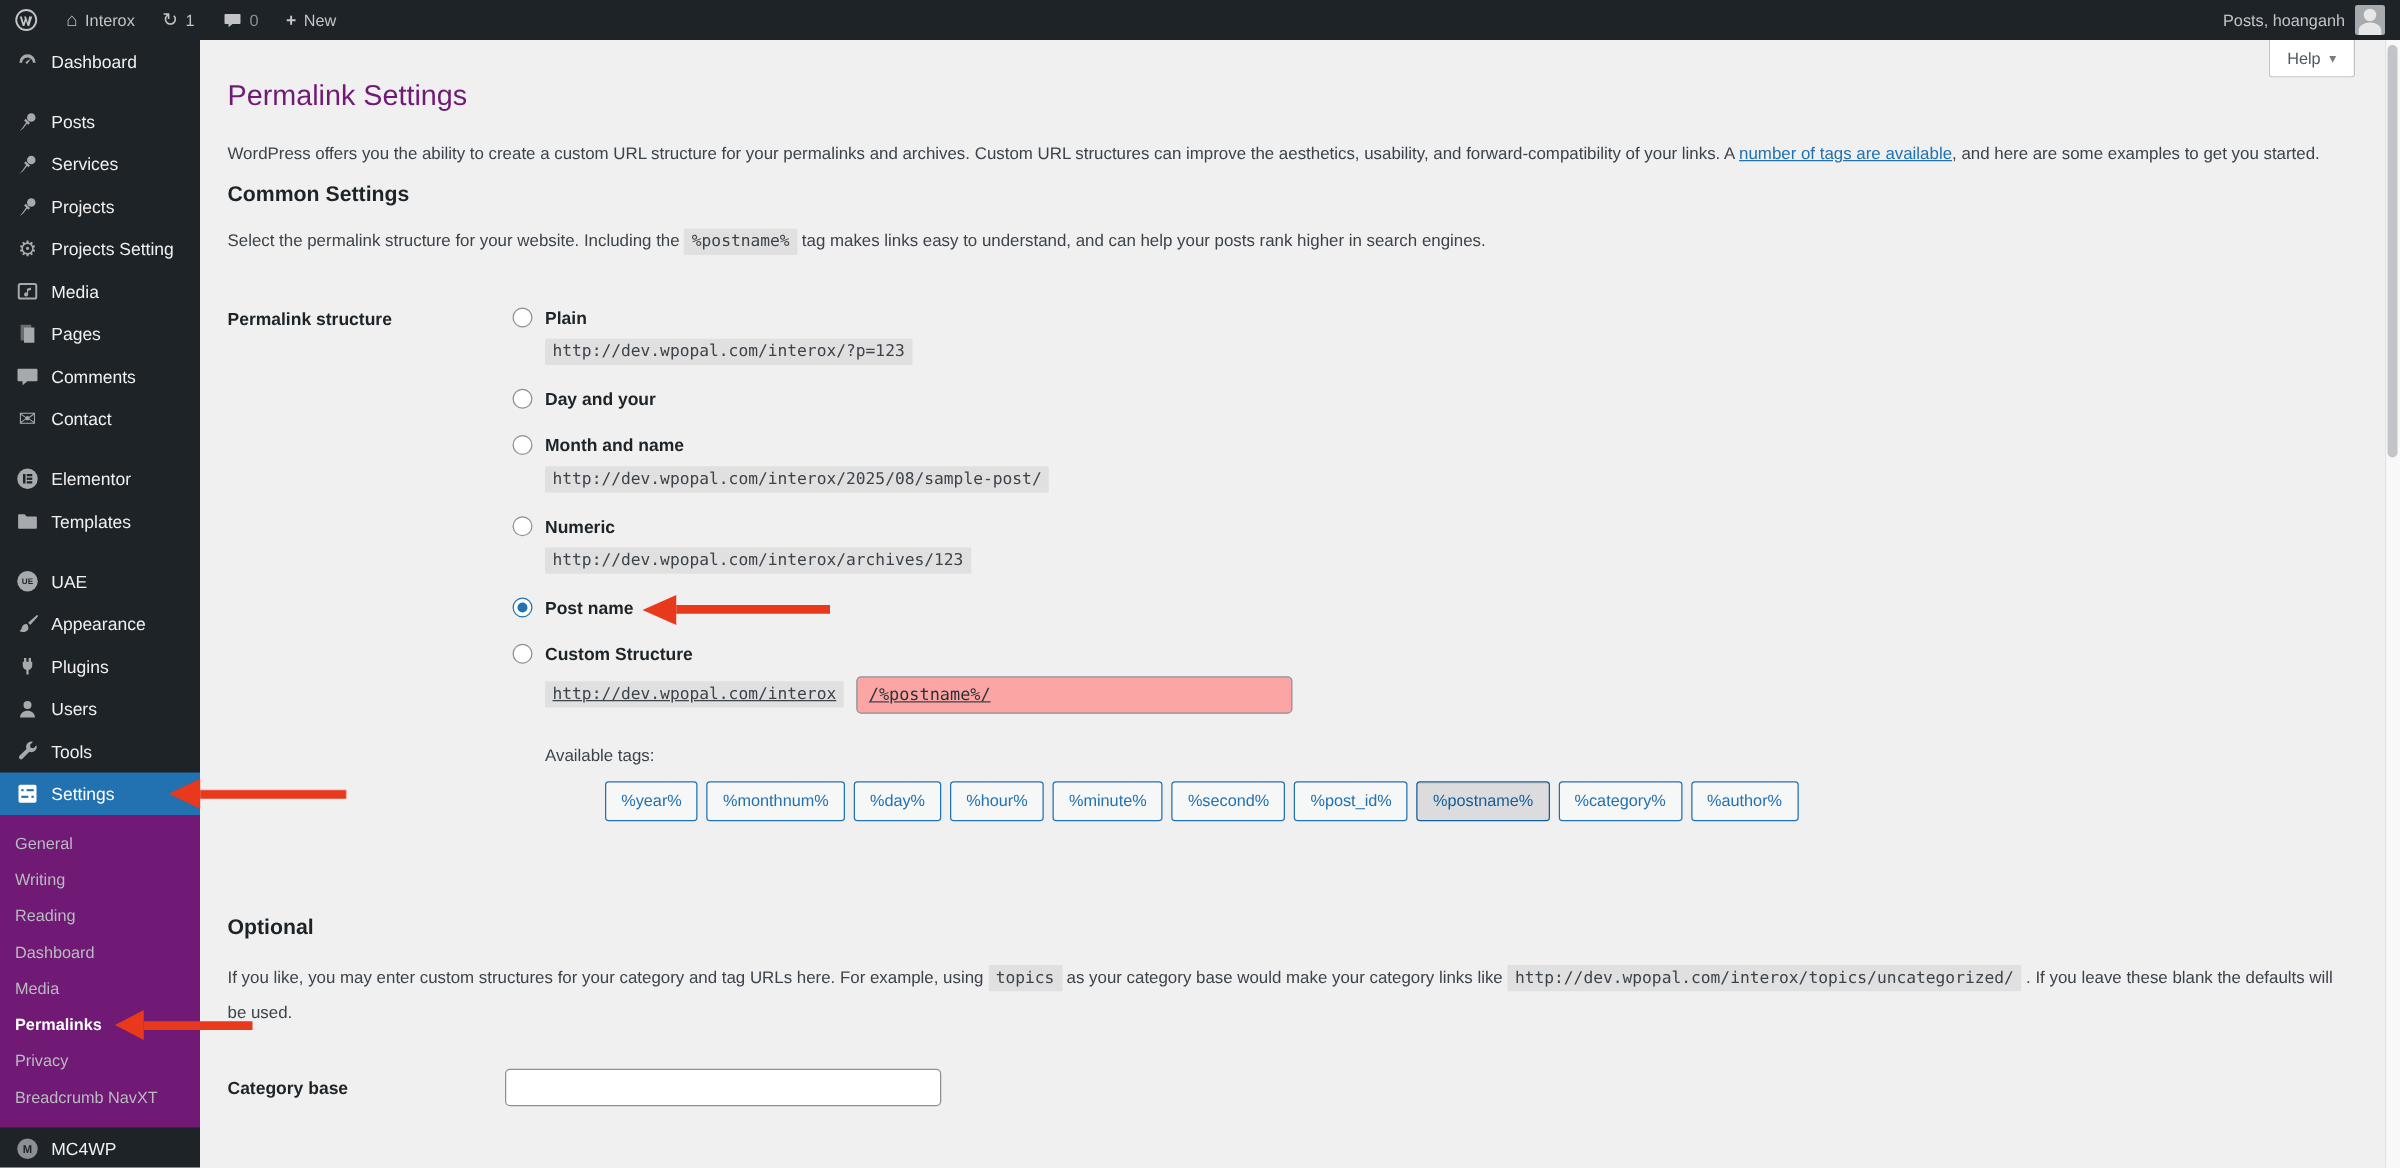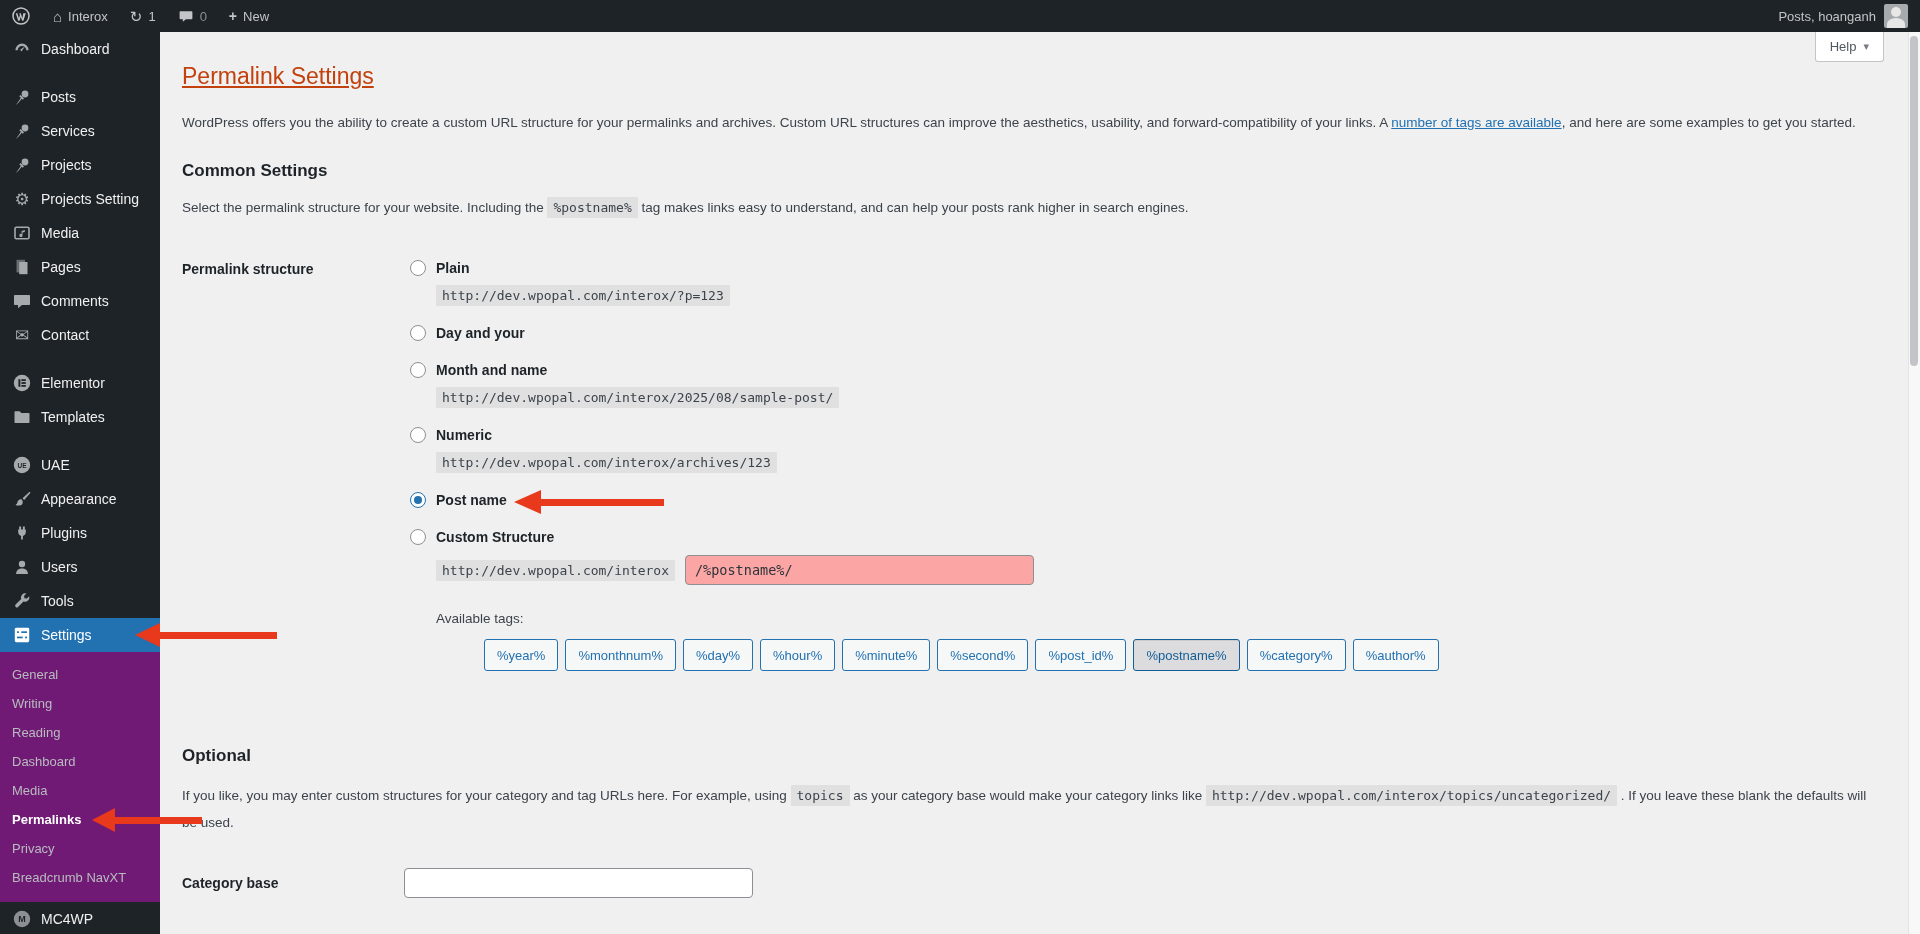--- a/index.html
+++ b/index.html
@@ -41,41 +41,41 @@
   .smi.current { color:#fff; font-weight:700; }
   .mi-footer { margin-top:0; }
 
   
   .content { position:absolute; left:160px; top:32px; width:1760px; padding:22px 45px 0 22px; }
   .help-tab { position:fixed; top:32px; right:36px; background:#fff; border:1px solid #c3c4c7;
     border-top:none; border-radius:0 0 3px 3px; padding:7px 14px; font-size:13px; color:#50575e;
     display:flex; align-items:center; gap:7px; cursor:pointer; z-index:40; }
   .help-caret { font-size:11px; color:#787c82; }
 
-  h1.page-title { font-size:23px; font-weight:400; color:#c2410c; margin-top:8px; line-height:1.3;text-decoration:underline; }
+  h1.page-title { font-size:23px; font-weight:400; color:#701a75; margin-top:8px; line-height:1.3; }
   .intro { margin-top:20px; font-size:13.5px; color:#3c434a; line-height:1.6; }
   a.text-link { color:#2271b1; text-decoration:underline; cursor:pointer; }
-  h2.section-title { margin-top:28px; font-size:17px; font-weight:700; color:#1d2327; }
+  h2.section-title { margin-top:13px; font-size:17px; font-weight:700; color:#1d2327; }
   .section-desc { margin-top:16px; font-size:13.5px; color:#3c434a; line-height:1.7; }
   code.inline-code, code.url-code {
     font-family:"DejaVu Sans Mono",monospace; font-size:13px; background:#e0e0e1; color:#3c434a;
     padding:3px 6px; border-radius:1px; }
 
   .form-table { margin-top:40px; display:flex; }
   .form-th { width:228px; flex:0 0 228px; font-size:14px; font-weight:700; color:#1d2327; padding-top:1px; }
   .form-td { flex:1; }
   .opt { margin-bottom:21px; }
   .opt-head { display:flex; align-items:center; gap:10px; position:relative; cursor:pointer; width:max-content; }
   .radio { width:16px; height:16px; border:1px solid #8c8f94; border-radius:50%; background:#fff; flex:0 0 16px; position:relative; }
   .radio.checked { border-color:#2271b1; }
   .radio.checked::after { content:""; position:absolute; left:3px; top:3px; width:8px; height:8px;
     border-radius:50%; background:#2271b1; }
   .opt-label { font-size:14px; font-weight:600; color:#1d2327; }
   .opt-url { margin:10px 0 0 26px; }
-  .custom-line { margin:10px 0 0 26px; display:flex; align-items:center; gap:10px; }
+  .custom-line { margin:10px 0 0 26px; display:flex; align-items:center; gap:10px;text-decoration:underline; }
   .struct-input { width:349px; height:30px; border:1px solid #8c8f94; border-radius:4px; background:#fca5a5;
     font-family:"DejaVu Sans Mono",monospace; font-size:13.5px; color:#2c3338; padding:0 9px; }
   .avail-label { margin:26px 0 0 26px; font-size:13.5px; color:#3c434a; }
   .tags-row { margin:13px 0 0 26px; display:flex; gap:7px;padding-left:48px; }
   .tag-btn { font-family:"Liberation Sans",sans-serif; font-size:13px; color:#2271b1; background:#f6f7f7;
     border:1px solid #2271b1; border-radius:3px; padding:0 12px; height:32px; cursor:pointer; }
   .tag-btn.active { background:#dcdcde; border-color:#135e96; color:#135e96; box-shadow:inset 0 1px 0 rgba(0,0,0,.08); }
 
   .optional-block { margin-top:54px; }
   .optional-desc { margin-top:16px; font-size:13.5px; color:#3c434a; line-height:2.0; max-width:1700px; }

